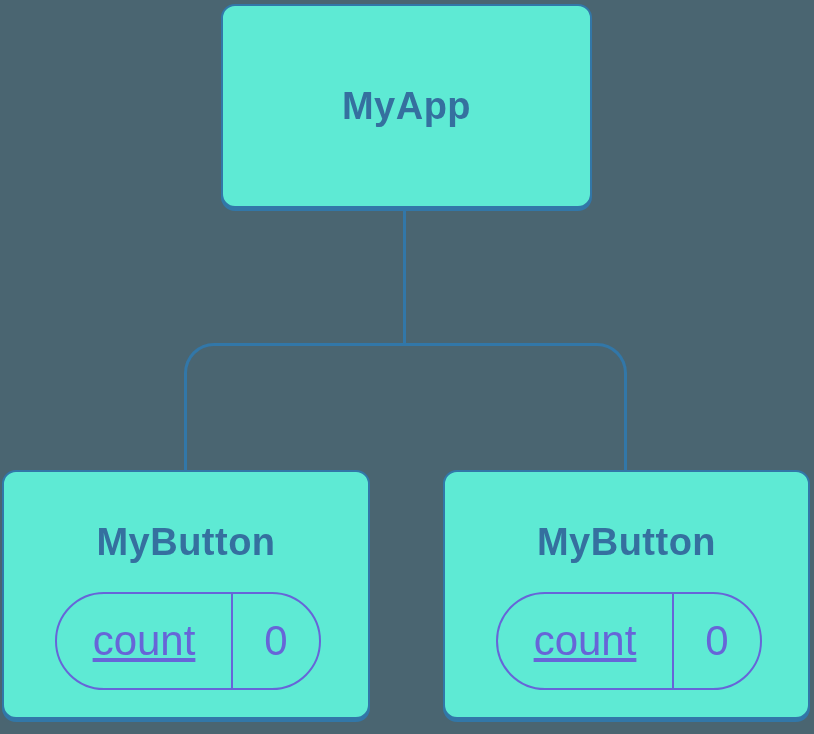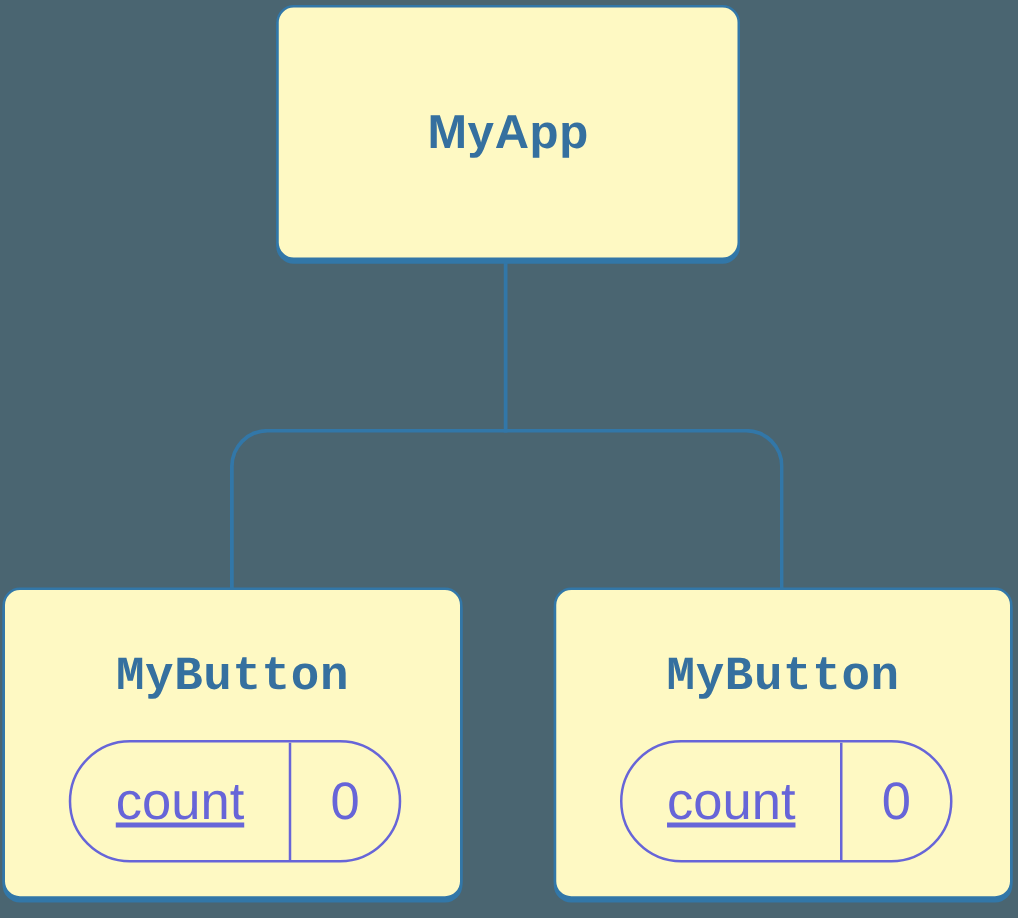--- a/index.html
+++ b/index.html
@@ -25,21 +25,21 @@
     width: 443px; height: 132px;
     border-top: 3px solid #3277A8;
     border-left: 3px solid #3277A8;
     border-right: 3px solid #3277A8;
     border-radius: 30px 30px 0 0;
   }
 
   
   .node {
     position: absolute;
-    background: #fef9c3;
+    background: #5eead4;
     border: 2px solid #3277A8;
     border-radius: 14px;
     box-shadow: 0 3px 0 #3277A8;
   }
   .node-title {
     color: #35709F;
     font-size: 38px;
     font-weight: 700;
     letter-spacing: 0.5px;
     text-align: center;
@@ -50,21 +50,21 @@
     width: 371px; height: 204px;
     display: flex; align-items: center; justify-content: center;
   }
   .child-node {
     top: 470px;
     width: 368px; height: 249px;
   }
   .child-node .node-title {
     position: absolute;
     left: 0; right: 0; top: 42px;
-    height: 56px; line-height: 56px; font-family: Liberation Mono, monospace;
+    height: 56px; line-height: 56px;
   }
   .child-node.left  { left: 2px; }
   .child-node.right { left: 443px; width: 367px; }
 
   
   .state-pill {
     position: absolute;
     left: 51px; top: 120px;
     width: 266px; height: 98px;
     border: 2px solid #6765D8;

